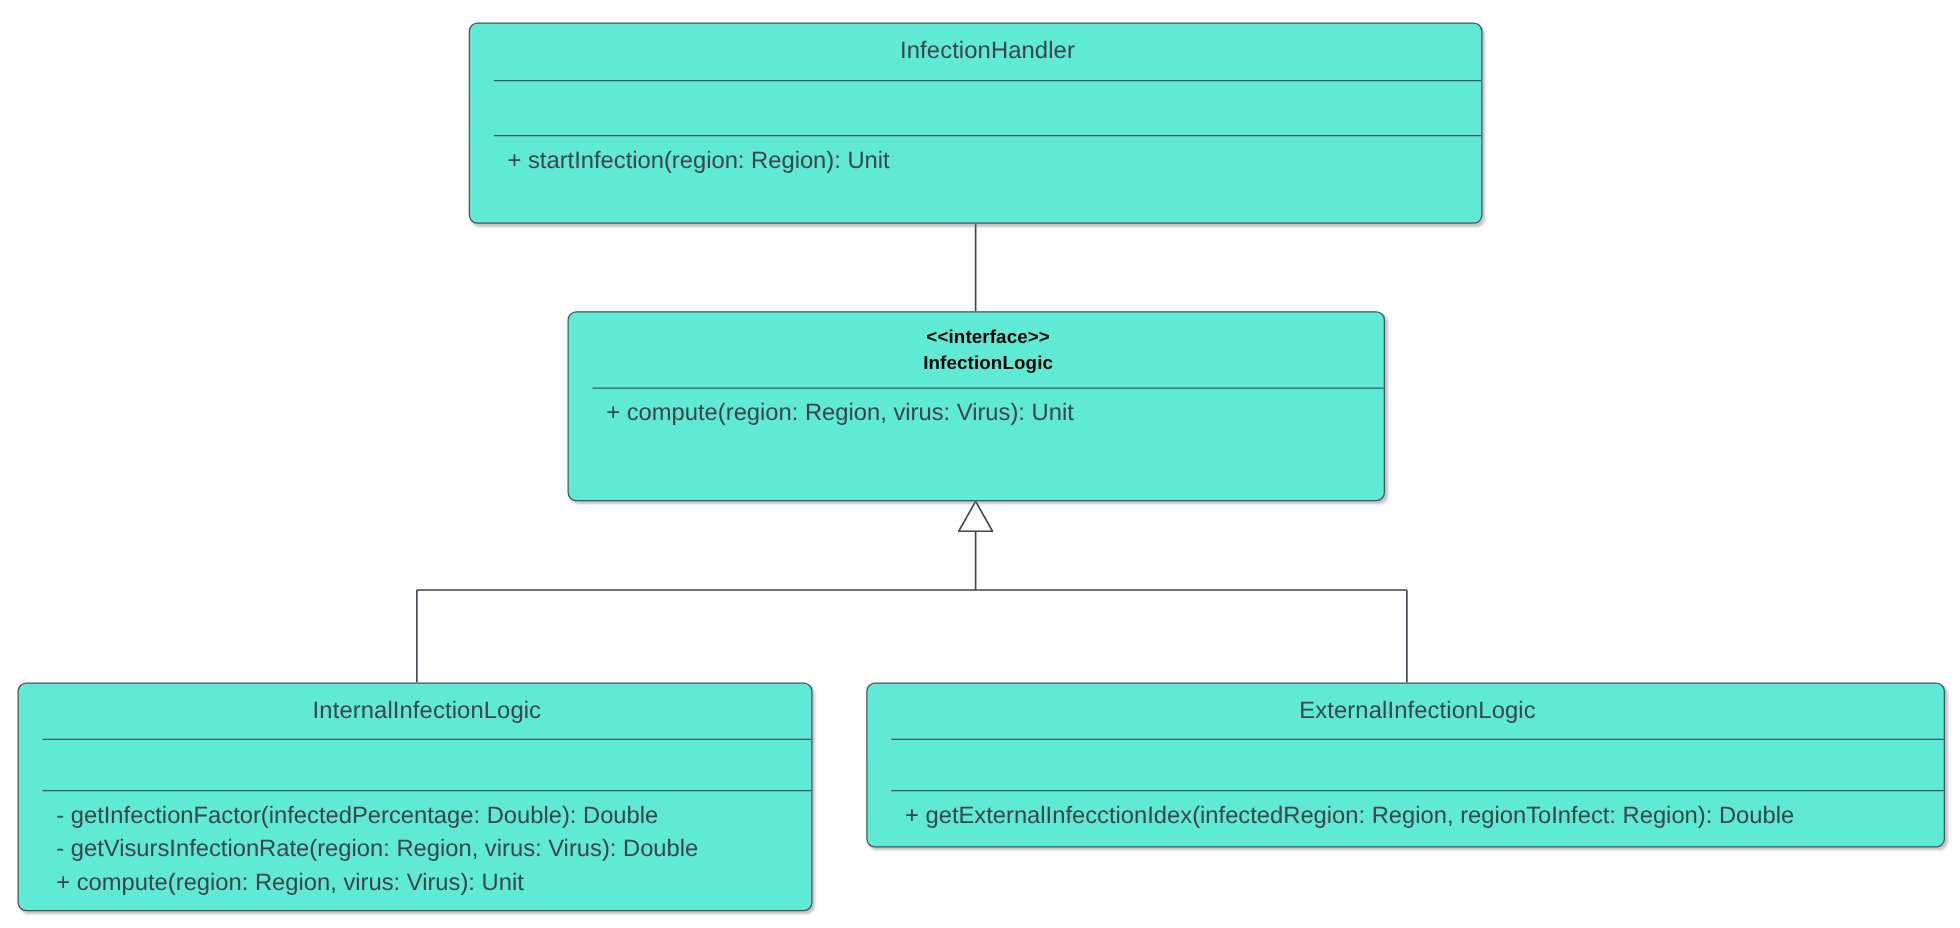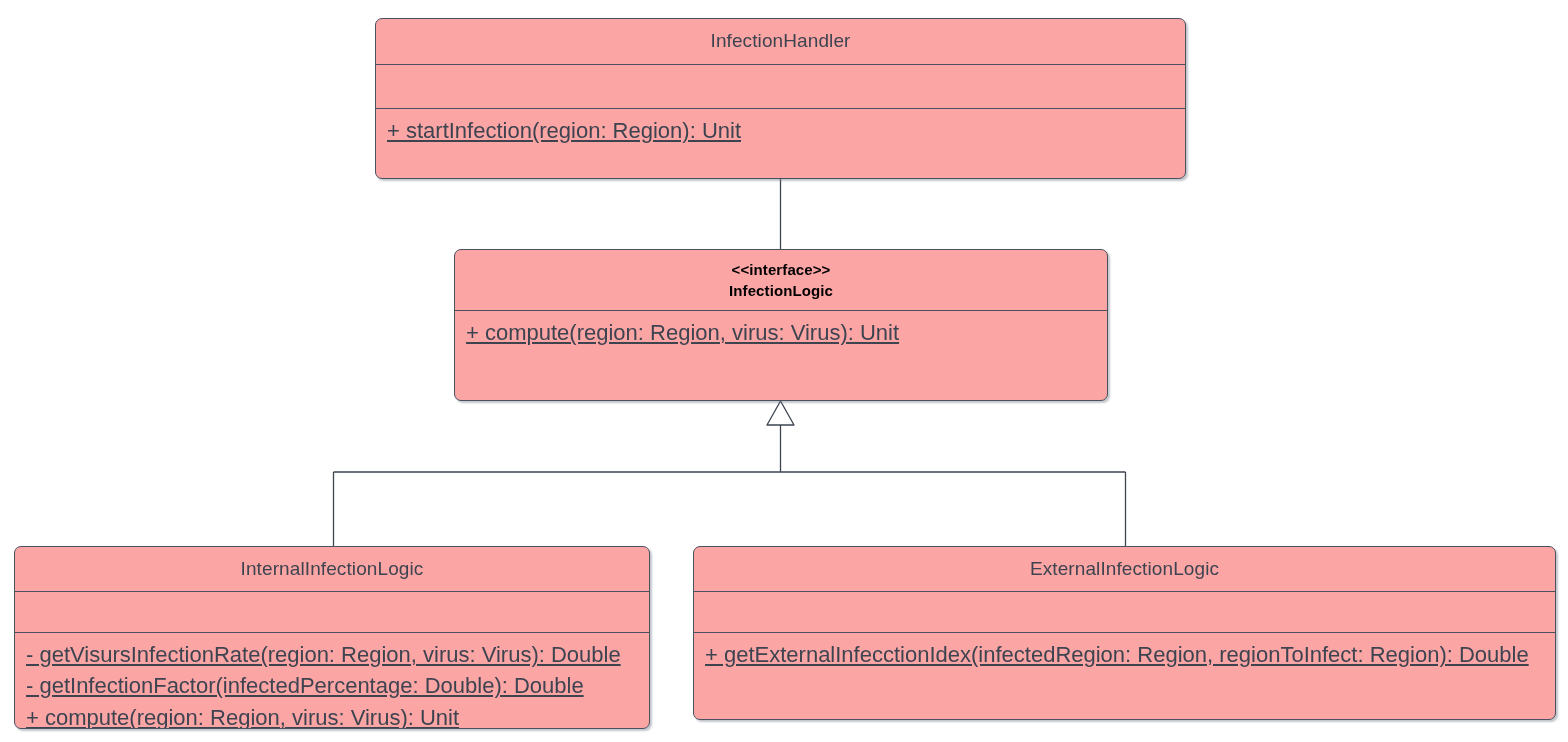--- a/index.html
+++ b/index.html
@@ -23,25 +23,26 @@
     top: 0;
     width: 1568px;
     height: 742px;
     pointer-events: none;
   }
 
   
   .uml-box {
     position: absolute;
     box-sizing: border-box;
-    background: #fca5a5;
+    background: #5eead4;
     border: 1.3px solid #4a5260;
     border-radius: 7px;
     box-shadow: 2px 2px 2px rgba(120,128,140,0.45);
     overflow: hidden;
+    padding-left: 19px;
   }
   .uml-header {
     box-sizing: border-box;
     display: flex;
     flex-direction: column;
     align-items: center;
     justify-content: center;
     border-bottom: 1.3px solid #4a5260;
     color: #3d4450;
     font-size: 19px;
@@ -56,42 +57,41 @@
     line-height: 1.42;
   }
   .uml-attrs {
     box-sizing: border-box;
     border-bottom: 1.3px solid #4a5260;
   }
   .uml-methods {
     box-sizing: border-box;
     padding: 6px 11px 8px 11px;
     color: #3d4450;
-    font-size: 22px;
+    font-size: 19px;
     line-height: 1.43;
-    text-decoration: underline;
   }
   .uml-methods .m {
     white-space: pre;
   }
 
   
   #box-infection-handler { left: 375px;  top: 18px;  width: 811px; height: 161px; }
   #box-infection-handler .uml-header  { height: 46px; }
   #box-infection-handler .uml-attrs   { height: 44px; }
 
   #box-infection-logic   { left: 454px;  top: 249px; width: 654px; height: 152px; }
   #box-infection-logic .uml-header    { height: 61px; }
   #box-infection-logic .uml-attrs     { height: 0px; border-bottom: none; }
 
   #box-internal-infection-logic { left: 14px; top: 546px; width: 636px; height: 183px; }
   #box-internal-infection-logic .uml-header { height: 45px; justify-content: center; }
   #box-internal-infection-logic .uml-attrs  { height: 41px; }
 
-  #box-external-infection-logic { left: 693px; top: 546px; width: 863px; height: 174px; }
+  #box-external-infection-logic { left: 693px; top: 546px; width: 863px; height: 132px; }
   #box-external-infection-logic .uml-header { height: 45px; }
   #box-external-infection-logic .uml-attrs  { height: 41px; }
 </style>
 </head>
 <body>
 
 <div id="canvas">
 
   <svg id="connectors" viewBox="0 0 1568 742" width="1568" height="742" xmlns="http://www.w3.org/2000/svg">
 
@@ -128,22 +128,22 @@
       <div class="m">+ compute(region: Region, virus: Virus): Unit</div>
     </div>
   </div>
 
   <div class="uml-box" id="box-internal-infection-logic">
     <div class="uml-header">
       <div>InternalInfectionLogic</div>
     </div>
     <div class="uml-attrs"></div>
     <div class="uml-methods">
+      <div class="m">- getInfectionFactor(infectedPercentage: Double): Double</div>
       <div class="m">- getVisursInfectionRate(region: Region, virus: Virus): Double</div>
-      <div class="m">- getInfectionFactor(infectedPercentage: Double): Double</div>
       <div class="m">+ compute(region: Region, virus: Virus): Unit</div>
     </div>
   </div>
 
   <div class="uml-box" id="box-external-infection-logic">
     <div class="uml-header">
       <div>ExternalInfectionLogic</div>
     </div>
     <div class="uml-attrs"></div>
     <div class="uml-methods">

